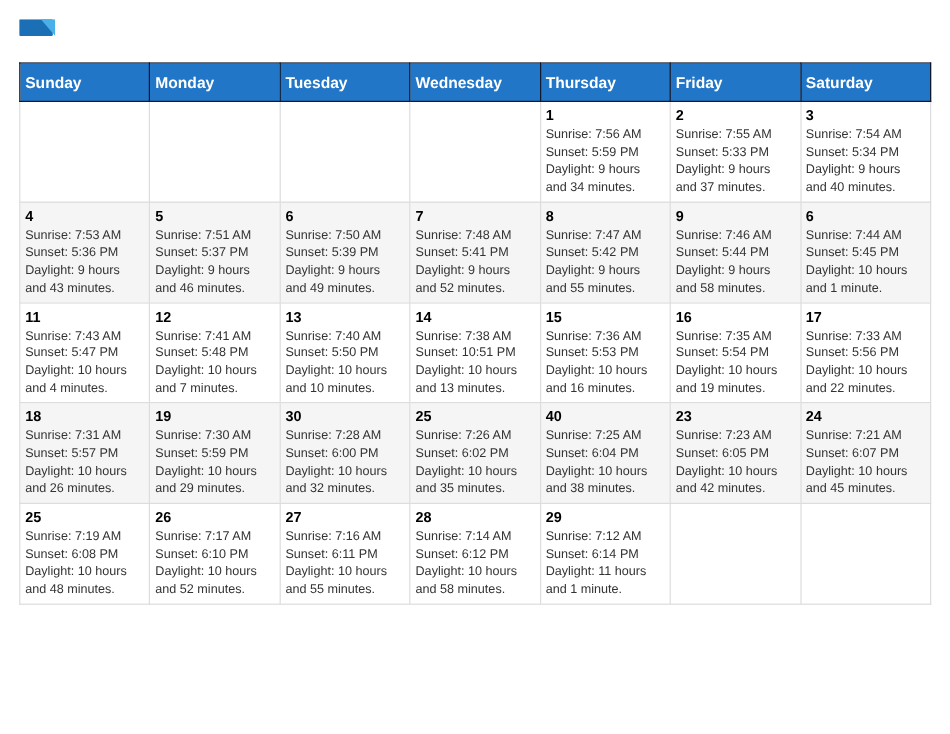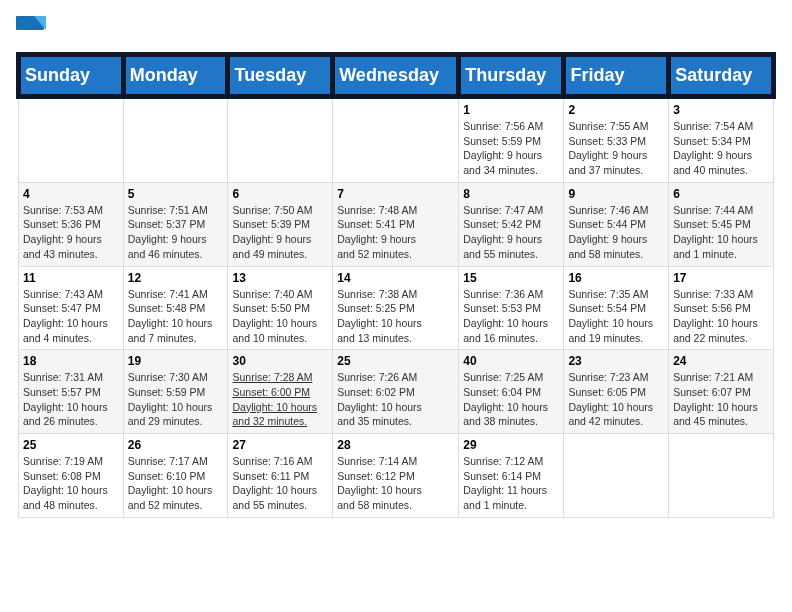--- a/index.html
+++ b/index.html
@@ -51,23 +51,23 @@
       border-collapse: collapse;
       font-size: 11px;
     }
     thead tr {
       background-color: #2176c7;
       color: #fff;
     }
     thead th {
       padding: 8px 4px;
       text-align: left;
-      font-size: 18px;
+      font-size: 13px;
       font-weight: bold;
-      border: 5px solid #0f172a;
+      border: 1px solid #0f172a;
     }
     tbody tr {
       vertical-align: top;
     }
     tbody tr:nth-child(even) {
       background-color: #f5f5f5;
     }
     tbody tr:nth-child(odd) {
       background-color: #fff;
     }
@@ -221,21 +221,21 @@
         <td>
           <div class="day-num">13</div>
           <div class="day-info" style="white-space: pre-line;">Sunrise: 7:40 AM
 Sunset: 5:50 PM
 Daylight: 10 hours
 and 10 minutes.</div>
         </td>
         <td>
           <div class="day-num">14</div>
           <div class="day-info" style="white-space: pre-line;">Sunrise: 7:38 AM
-Sunset: 5:25 PM
+Sunset: 10:51 PM
 Daylight: 10 hours
 and 13 minutes.</div>
         </td>
         <td>
           <div class="day-num">15</div>
           <div class="day-info" style="white-space: pre-line;">Sunrise: 7:36 AM
 Sunset: 5:53 PM
 Daylight: 10 hours
 and 16 minutes.</div>
         </td>
@@ -264,21 +264,21 @@
         </td>
         <td>
           <div class="day-num">19</div>
           <div class="day-info" style="white-space: pre-line;">Sunrise: 7:30 AM
 Sunset: 5:59 PM
 Daylight: 10 hours
 and 29 minutes.</div>
         </td>
         <td>
           <div class="day-num">30</div>
-          <div class="day-info" style="white-space: pre-line; text-decoration: underline;">Sunrise: 7:28 AM
+          <div class="day-info" style="white-space: pre-line;">Sunrise: 7:28 AM
 Sunset: 6:00 PM
 Daylight: 10 hours
 and 32 minutes.</div>
         </td>
         <td>
           <div class="day-num">25</div>
           <div class="day-info" style="white-space: pre-line;">Sunrise: 7:26 AM
 Sunset: 6:02 PM
 Daylight: 10 hours
 and 35 minutes.</div>

